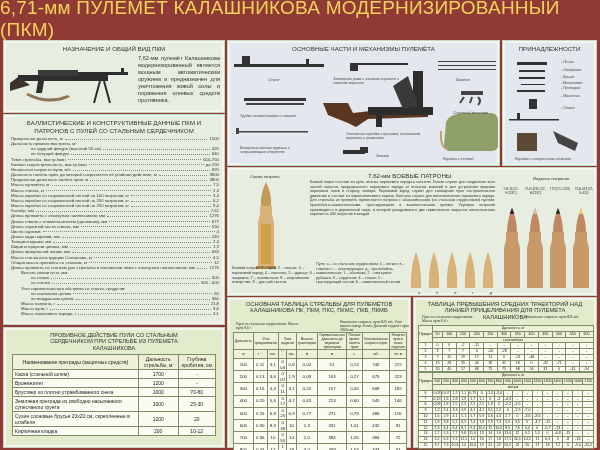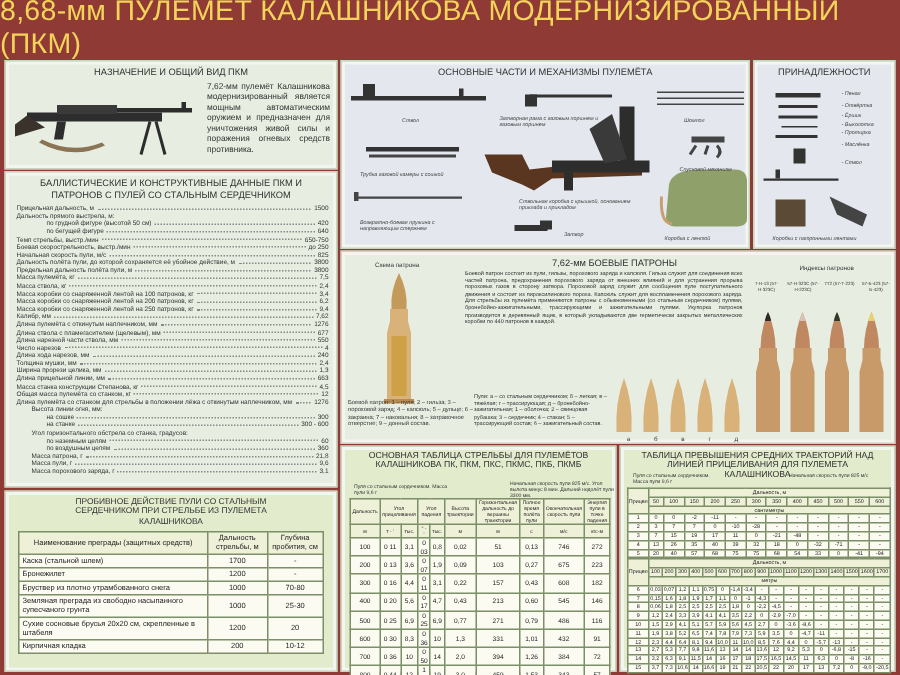--- a/index.html
+++ b/index.html
@@ -22,21 +22,21 @@
 .tbl-main td,.tbl-main th{font-size:4.4px;line-height:5.6px;padding:0 1px;background:#fbfbf2}
 .tbl-main th{background:#eef0d8;font-size:3.4px;line-height:4px}
 .tbl-tr td,.tbl-tr th{font-size:3.6px;line-height:4.8px;padding:0;background:#fbfbf2}
 .tbl-tr th{background:#eef0d8}
 .cap{position:absolute;font-size:3.6px;color:#444;font-style:italic}
 svg{display:block}
 </style>
 </head>
 <body>
 
-<div class="title">8,68-мм ПУЛЕМЁТ КАЛАШНИКОВА МОДЕРНИЗИРОВАННЫЙ (ПКМ)</div>
+<div class="title">6,71-мм ПУЛЕМЁТ КАЛАШНИКОВА МОДЕРНИЗИРОВАННЫЙ (ПКМ)</div>
 
 <div class="panel" style="left:3px;top:40px;width:222px;height:73px">
   <div class="hdr" style="margin-top:4px">НАЗНАЧЕНИЕ И ОБЩИЙ ВИД ПКМ</div>
   <div style="position:absolute;left:4px;top:14px;width:128px;height:55px">
     <svg width="128" height="55" viewBox="0 0 128 55">
       <rect x="10" y="20" width="90" height="6" fill="#2d2d2d"></rect>
       <rect x="60" y="17" width="60" height="3" fill="#2d2d2d"></rect>
       <rect x="113" y="13" width="3" height="5" fill="#2d2d2d"></rect>
       <rect x="30" y="15" width="40" height="6" fill="#3a3a3a"></rect>
       <path d="M10 22 L2 28 L2 36 L22 30 Z" fill="#3a332c"></path>

